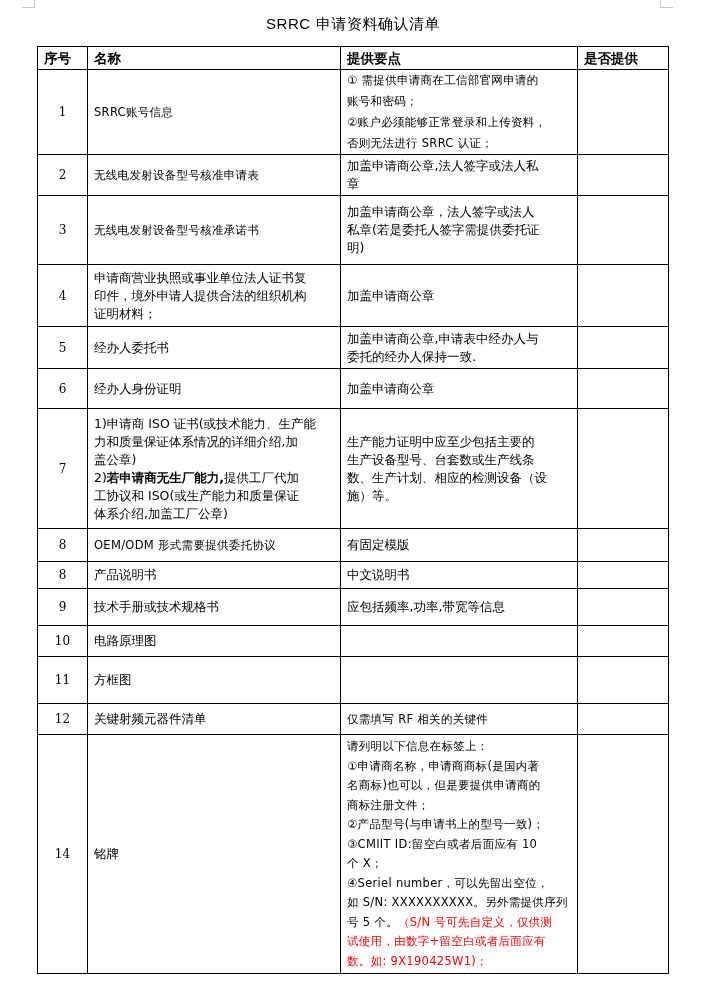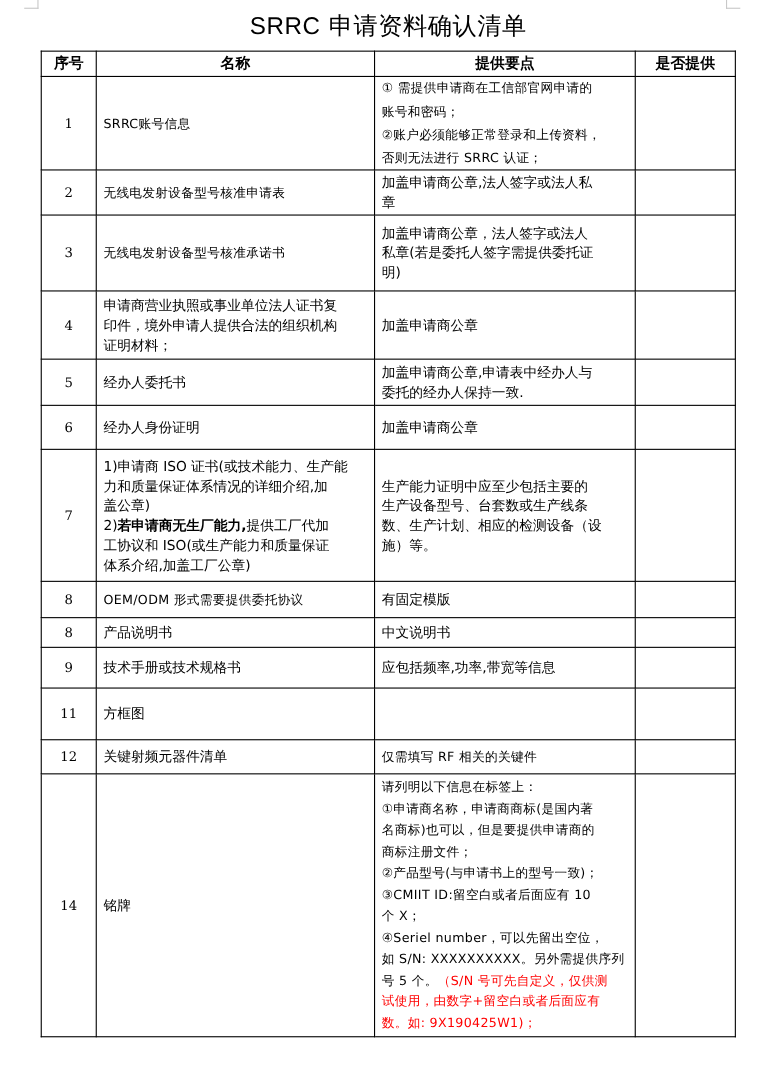--- a/index.html
+++ b/index.html
@@ -2,27 +2,27 @@
 <html><head>
 <meta charset="utf-8">
 <style>
   html, body { margin:0; padding:0; background:#ffffff; }
   body { width:706px; height:990px; position:relative; overflow:hidden;
          font-family:"DejaVu Sans", "Liberation Sans", sans-serif; color:#000; }
   .corner { position:absolute; border-color:#c8c8c8; border-style:solid; width:0; height:0; }
   .corner-tl { left:22px; top:0; width:12px; height:7px; border-width:0 1px 1px 0; }
   .corner-tr { left:660px; top:0; width:12px; height:7px; border-width:0 0 1px 1px; }
   .title { position:absolute; left:0; top:8px; width:706px; text-align:center;
-           font-size:22px; line-height:32px; letter-spacing:0.5px; }
+           font-size:15px; line-height:32px; letter-spacing:0.5px; }
   .title .latin { font-family:"Liberation Sans", sans-serif; }
   table { position:absolute; left:37px; top:46px; border-collapse:collapse;
           table-layout:fixed; width:631px; }
   td, th { border:1.5px solid #000; padding:0 6px; vertical-align:middle;
            font-size:12.5px; line-height:18px; font-weight:normal; }
-  th { font-weight:bold; text-align:center; height:22px; font-size:13.5px; }
+  th { font-weight:bold; text-align:left; height:22px; font-size:13.5px; }
   td.num { text-align:center; padding:0; font-family:"DejaVu Serif", serif; font-size:12px; }
   td.small { font-size:11.5px; line-height:21px; letter-spacing:0.3px;margin-left:27px; }
   td.red-wrap .red { color:#ff0000; }
   b { font-weight:bold; }
   .line { display:block; }
 </style>
 </head>
 <body>
 
 <div class="corner corner-tl"></div>
@@ -144,20 +144,26 @@
       <td></td>
     </tr>
 
     <tr style="height:37px">
       <td class="num">9</td>
       <td>技术手册或技术规格书</td>
       <td>应包括频率,功率,带宽等信息</td>
       <td></td>
     </tr>
 
+    <tr style="height:31px">
+      <td class="num">10</td>
+      <td>电路原理图</td>
+      <td></td>
+      <td></td>
+    </tr>
 
     <tr style="height:47px">
       <td class="num">11</td>
       <td>方框图</td>
       <td></td>
       <td></td>
     </tr>
 
     <tr style="height:31px">
       <td class="num">12</td>

